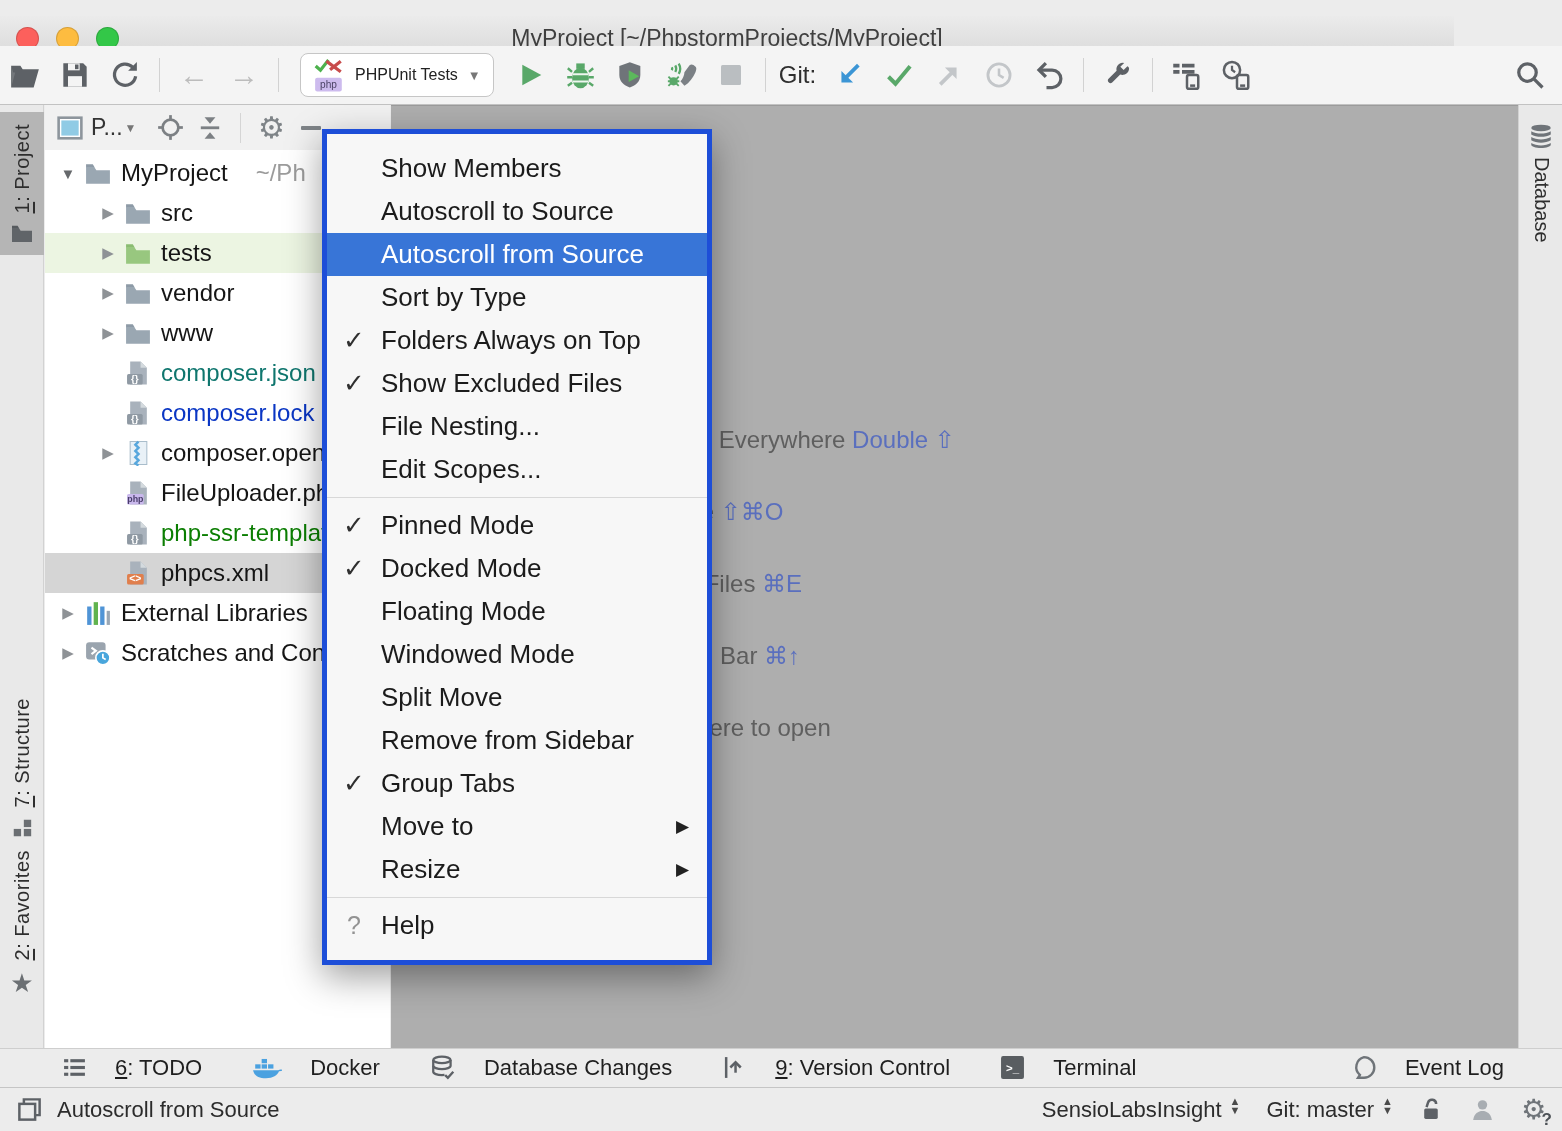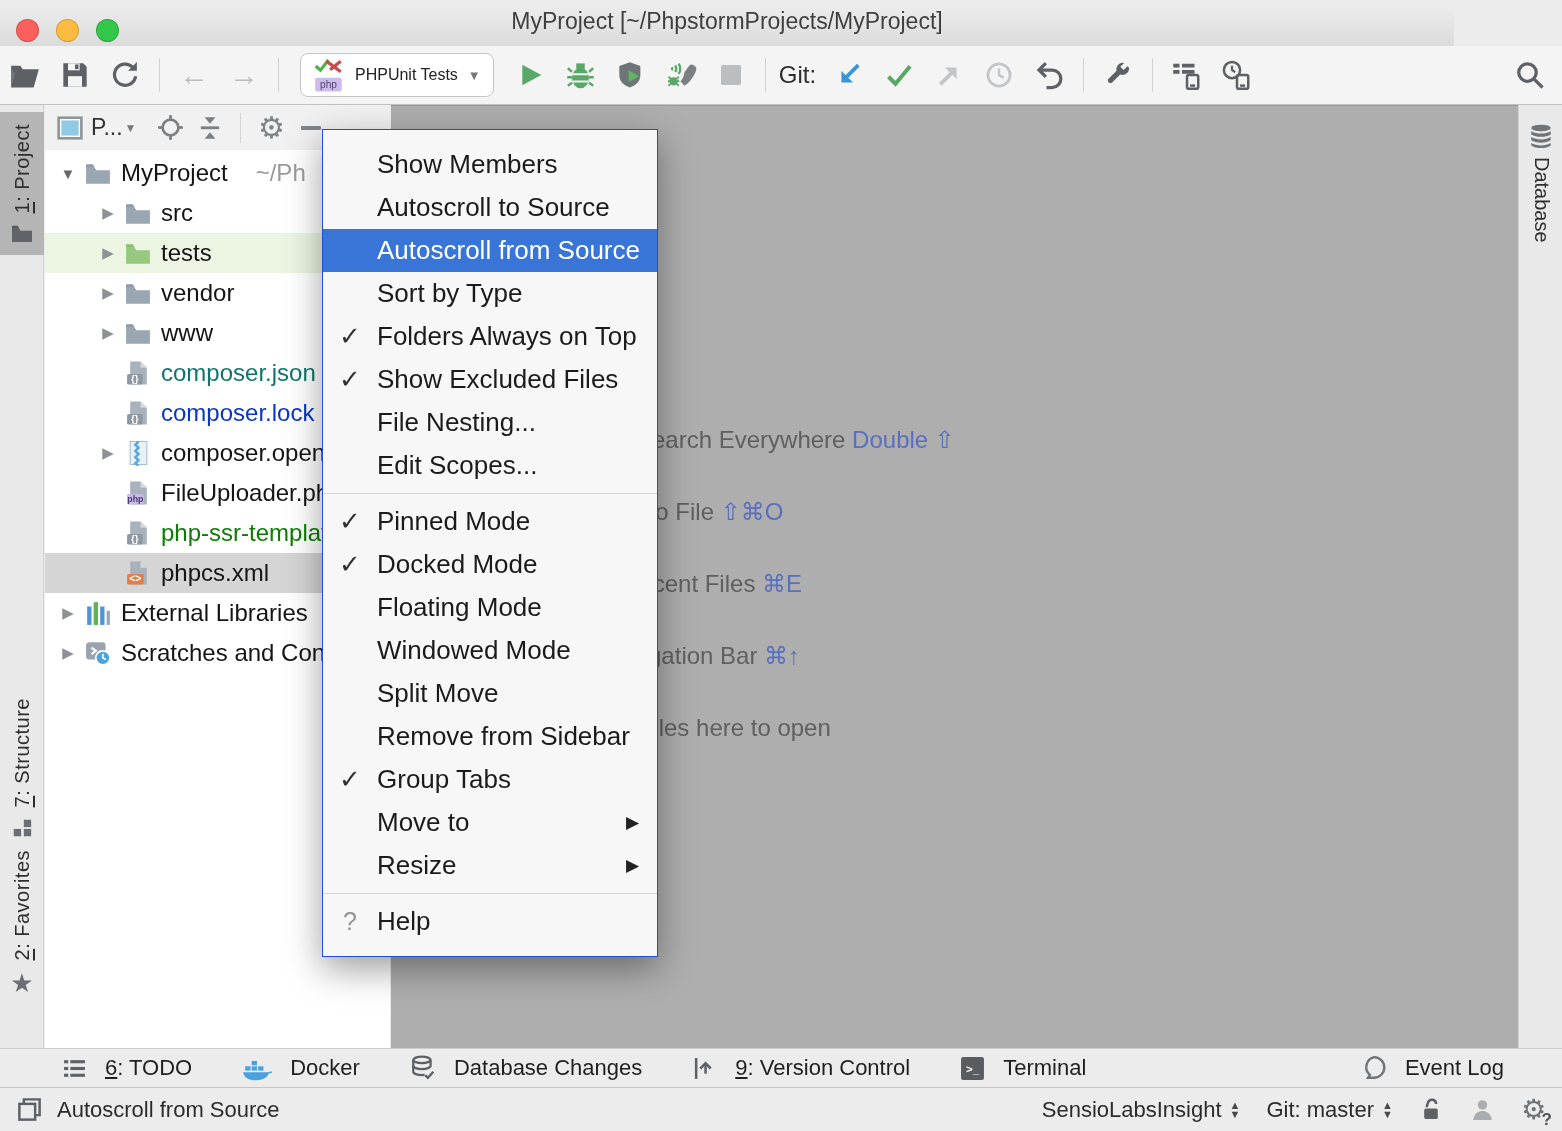--- a/index.html
+++ b/index.html
@@ -3,23 +3,23 @@
 <meta charset="utf-8">
 <style>
   html,body{margin:0;padding:0}
   body{width:1562px;height:1131px;position:relative;overflow:hidden;
        font-family:"Liberation Sans","DejaVu Sans",sans-serif;background:#ececec;
        -webkit-font-smoothing:antialiased}
   .icon{display:inline-flex;align-items:center;justify-content:center}
   svg{display:block}
 
   
-  .titlebar{position:absolute;left:0;top:8px;width:1454px;height:45px;
+  .titlebar{position:absolute;left:0;top:16px;width:1454px;height:45px;
     background:linear-gradient(#ebebeb,#d8d8d8);border-bottom:1px solid #b4b4b4;
-    display:flex;justify-content:center}
+    display:flex;align-items:center;justify-content:center}
   .traffic{position:absolute;left:16px;top:0;height:45px;display:flex;align-items:center;gap:17px}
   .light{width:23px;height:23px;border-radius:50%;border:1px solid rgba(0,0,0,.15);box-sizing:border-box}
   .title{font-size:23px;color:#3f3f3f}
 
   
   .toolbar{position:absolute;left:0;top:46px;width:1562px;height:58px;background:#f4f4f4;
     border-bottom:1px solid #c2c2c2;display:flex;align-items:center}
   .tb-icon{width:36px;height:36px;display:flex;align-items:center;justify-content:center;margin:0 7px}
   .tb-sep{width:1px;height:34px;background:#d2d2d2;margin:0 9px}
   .arrow-glyph{font-size:30px;color:#bcbcbc;font-weight:bold}
@@ -64,46 +64,46 @@
   .hint .hk{color:#5a6fbe}
 
   
   .stripe-right{position:absolute;right:0;top:105px;width:44px;height:943px;background:#e9e9e9;
     border-left:1px solid #d2d2d2;box-sizing:border-box}
   .db-tab{position:absolute;top:18px;left:0;width:44px;display:flex;flex-direction:column;align-items:center;gap:8px;
     font-size:20px;color:#2e2e2e}
   .db-tab .vlabel{writing-mode:vertical-rl}
 
   
-  .menu{position:absolute;left:322px;top:129px;width:336px;background:#f7f7f7;
-    border:1px solid #1d4ed8;box-sizing:border-box;box-shadow:0 12px 34px rgba(0,0,0,.38);
+  .menu{position:absolute;left:322px;top:129px;width:390px;background:#f7f7f7;
+    border:5px solid #1d4ed8;box-sizing:border-box;box-shadow:0 12px 34px rgba(0,0,0,.38);
     padding:13px 0;z-index:50;font-size:26px;color:#1b1b1b}
   .mi{height:43px;display:flex;align-items:center;cursor:default}
   .mi .chk{width:54px;min-width:54px;text-align:center;font-size:26px;font-weight:bold;color:#303030}
   .mi .ml{flex:1}
   .mi .sub{font-size:17px;color:#222;padding-right:18px}
   .mi.sel{background:#3875d7;color:#fff}
   .mi.help .chk{font-weight:normal;color:#939393;font-size:25px}
   .msep{height:1px;background:#d8d8d8;margin:6px 0}
 
   
   .toolstrip{position:absolute;left:0;top:1048px;width:1562px;height:38px;background:#ececec;
     border-top:1px solid #cecece;display:flex;align-items:center;font-size:22px;color:#1f1f1f;
     padding-left:62px;gap:50px;box-sizing:border-box}
-  .ts-item{display:flex;align-items:flex-end;gap:18px}
+  .ts-item{display:flex;align-items:flex-start;gap:28px}
   .ts-item.right{margin-left:auto;margin-right:58px}
   .ts-item u{text-decoration:underline}
 
   
   .statusbar{position:absolute;left:0;top:1087px;width:1562px;height:44px;background:#ececec;
     border-top:1px solid #c5c5c5;display:flex;align-items:center;font-size:22px;color:#2c2c2c;
     padding:0 16px;box-sizing:border-box}
   .sb-msg{margin-left:14px}
   .sb-right{margin-left:auto;display:flex;align-items:center;gap:26px}
-  .sb-widget{display:flex;align-items:center}
+  .sb-widget{display:flex;align-items:flex-start}
   .updown{display:inline-flex;flex-direction:column;line-height:9px;font-size:11px;color:#4a4a4a;margin-left:8px}
   .gearhelp{position:relative;font-size:28px;color:#6f7479;line-height:1}
   .gearhelp .q{position:absolute;right:-6px;bottom:-4px;font-size:17px;font-weight:bold;color:#4c5156}
 </style>
 </head>
 <body>
 
 <div class="titlebar">
   <div class="traffic">
     <div class="light" style="background:#fc605c"></div>

